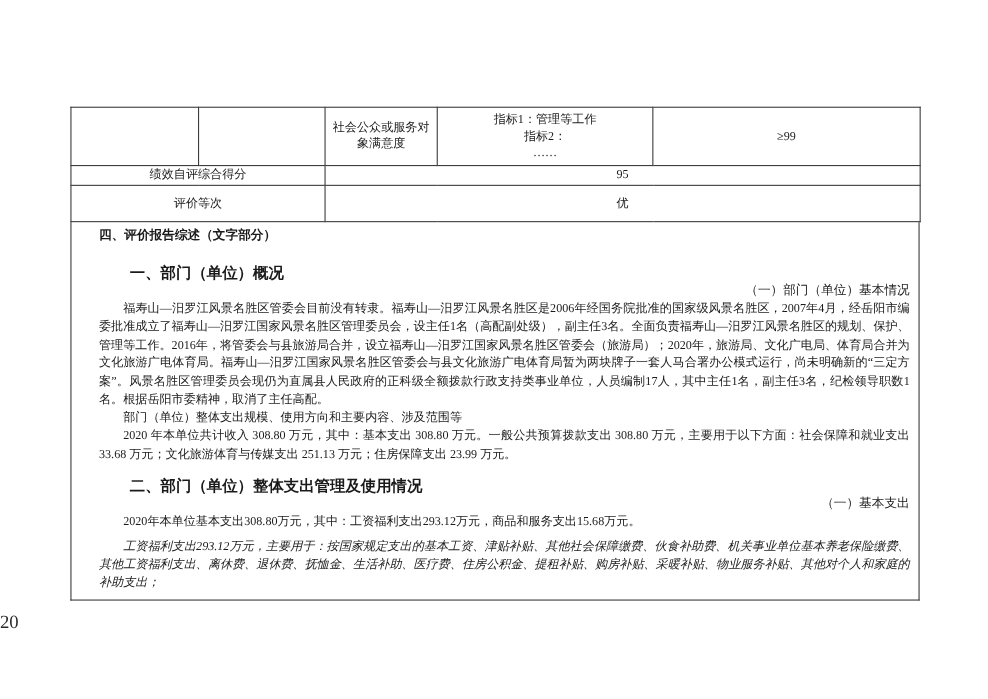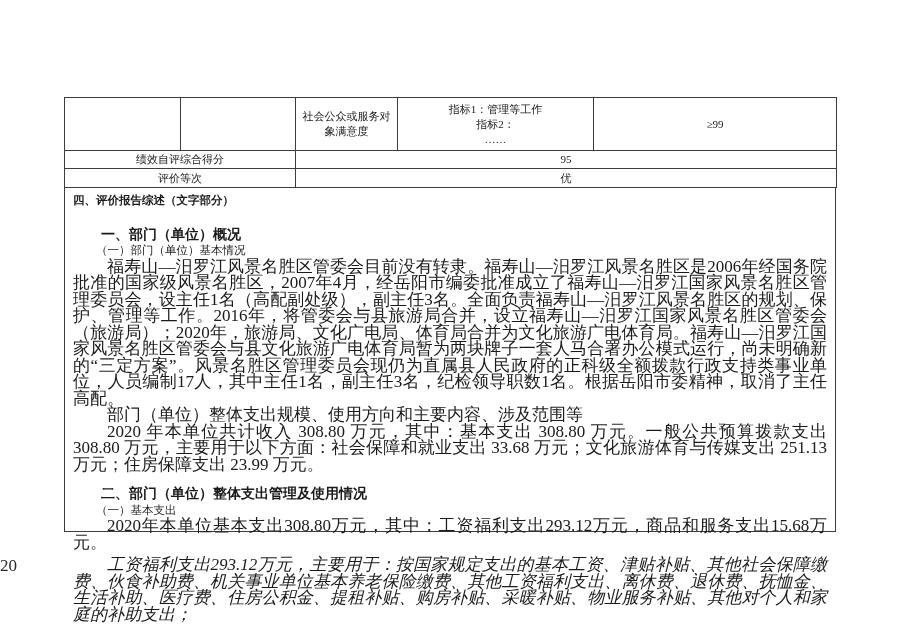--- a/index.html
+++ b/index.html
@@ -13,40 +13,40 @@
 
   table.perf { width:100%; border-collapse:collapse; table-layout:fixed;padding-left:24px; }
   table.perf td {
     border:1px solid #3c3c3c;
     font-size:11px; line-height:15px;
     text-align:center; vertical-align:middle;
     padding:1px 4px;
   }
   tr.r1 td { height:53px; }
   tr.r2 td { height:17px; }
-  tr.r3 td { height:19px; }
+  tr.r3 td { height:33px; }
 
   .report-box {
     border:1px solid #3c3c3c; border-top:none;
-    height:344px; padding:4px 8px 0 8px;
+    height:344px; padding:4px 8px 0 25px;
   }
   .sec-title {
     font-family:"Liberation Sans","DejaVu Sans",sans-serif;
     font-weight:bold; font-size:11.5px; line-height:16.5px;
     margin-bottom:17px;
   }
   .hnum {
     font-family:"Liberation Sans","DejaVu Sans",sans-serif;
     font-weight:bold; font-size:14px; line-height:16.5px;
     text-indent:2em;
   }
   .hnum.gap-top { margin-top:12px; }
-  .sub { font-size:11.5px; line-height:16.5px; text-indent:2em; }
+  .sub { font-size:11.5px; line-height:16.5px; text-indent:2em;text-align:right; }
   .para {
-    font-size:17px; line-height:16.5px;
+    font-size:11px; line-height:16.5px;
     text-indent:2em; text-align:justify;
   }
   .para.gap-top { margin-top:6px;font-style:italic; }
 
   .page-number {
     position:absolute; left:0; top:556px; width:898px;
     text-align:left; font-size:17px; color:#2a2a2a;
   }
 </style>
 </head>

